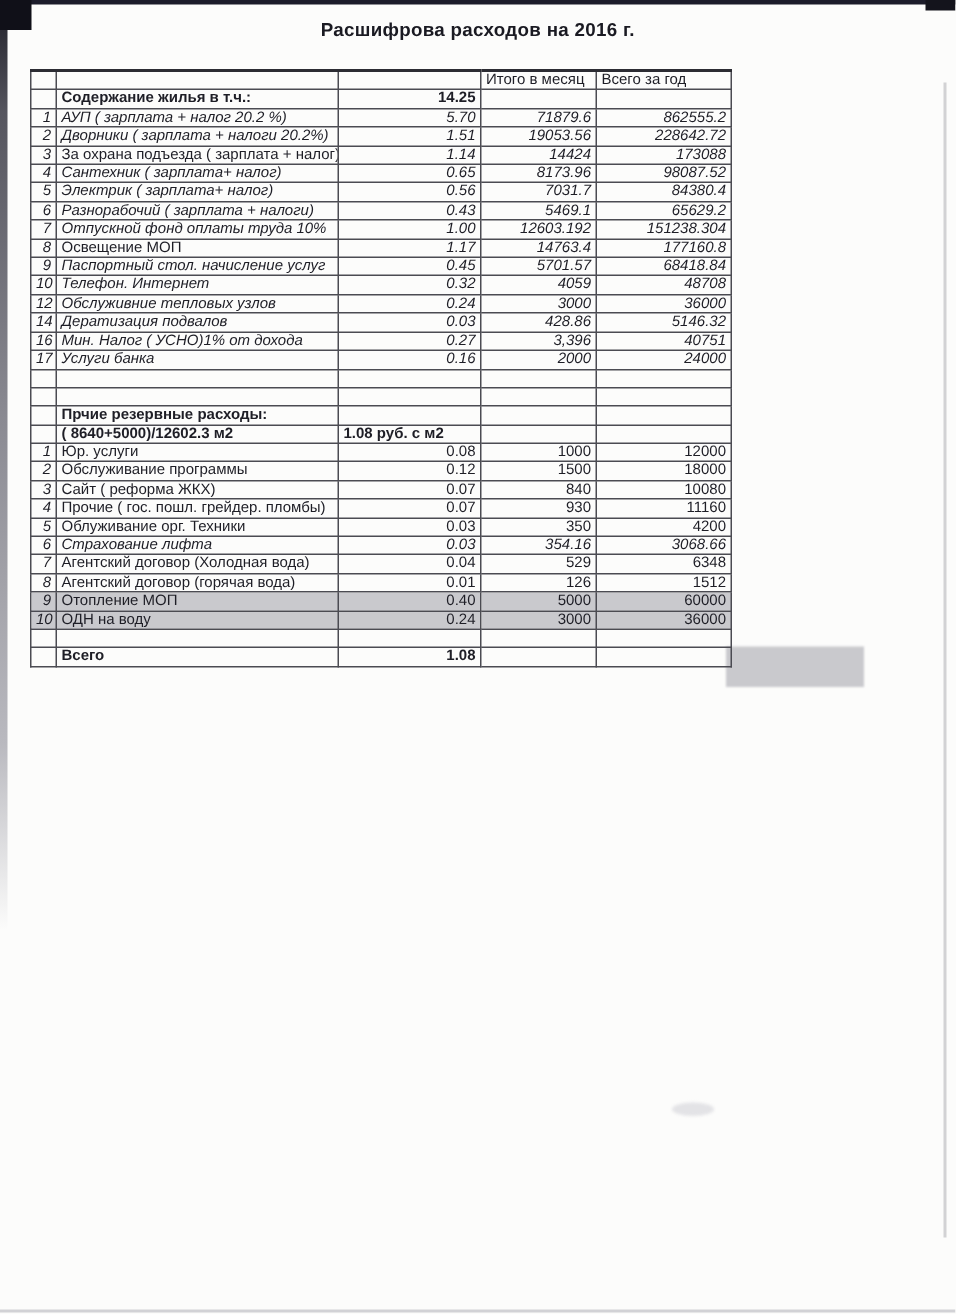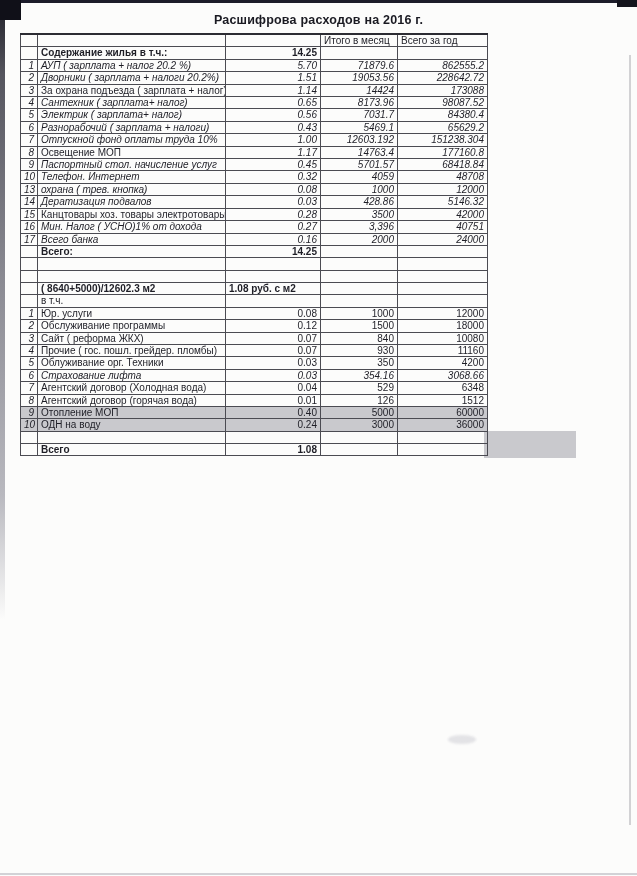--- a/index.html
+++ b/index.html
@@ -19,21 +19,21 @@
   .art-bottom-line{position:absolute;bottom:1px;left:0;width:637px;height:2px;background:#d2d2d6;}
   .art-smudge{position:absolute;left:448px;top:735px;width:28px;height:9px;background:#e3e3e6;border-radius:50%;filter:blur(1px);}
   .art-highlight-blob{position:absolute;left:484px;top:431px;width:92px;height:27px;background:#c9c9cd;filter:blur(.6px);}
 
   .doc-title{
     position:absolute;top:13px;left:0;width:637px;text-align:center;
     font-size:12.5px;font-weight:bold;color:#1a1a22;letter-spacing:.2px;
   }
 
   table.main{
-    position:absolute;left:20px;top:33px;width:467px;
+    position:absolute;left:20px;top:46px;width:467px;
     border-collapse:collapse;table-layout:fixed;
     background:transparent;
   }
   table.main td{
     border:1px solid #4b4b52;
     font-size:10px;color:#1e1e26;
     padding:0 3px;height:11.3px;line-height:11.4px;
     white-space:nowrap;overflow:hidden;
   }
   tr.head-row td{border-top:2px solid #2c2c33;}
@@ -150,86 +150,72 @@
           <td class="c-year it">68418.84</td>
         </tr>
         <tr>
           <td class="c-num">10</td>
           <td class="c-label it">Телефон. Интернет</td>
           <td class="c-rate it">0.32</td>
           <td class="c-month it small-val">4059</td>
           <td class="c-year it">48708</td>
         </tr>
         <tr>
-          <td class="c-num">13</td>
-          <td class="c-label it">охрана ( трев. кнопка)</td>
-          <td class="c-rate it">0.08</td>
-          <td class="c-month it">1000</td>
-          <td class="c-year it">12000</td>
+          <td class="c-num">12</td>
+          <td class="c-label it">Обслуживние тепловых узлов</td>
+          <td class="c-rate it">0.24</td>
+          <td class="c-month it">3000</td>
+          <td class="c-year it">36000</td>
         </tr>
         <tr>
           <td class="c-num">14</td>
           <td class="c-label it">Дератизация подвалов</td>
           <td class="c-rate it">0.03</td>
           <td class="c-month it">428.86</td>
           <td class="c-year it">5146.32</td>
         </tr>
         <tr>
-          <td class="c-num">15</td>
-          <td class="c-label">Канцтовары хоз. товары электротовары</td>
-          <td class="c-rate it">0.28</td>
-          <td class="c-month it">3500</td>
-          <td class="c-year it">42000</td>
-        </tr>
-        <tr>
           <td class="c-num">16</td>
           <td class="c-label it">Мин. Налог ( УСНО)1% от дохода</td>
           <td class="c-rate it">0.27</td>
           <td class="c-month it small-val">3,396</td>
           <td class="c-year it">40751</td>
         </tr>
         <tr>
           <td class="c-num">17</td>
-          <td class="c-label it">Всего банка</td>
+          <td class="c-label it">Услуги банка</td>
           <td class="c-rate it">0.16</td>
           <td class="c-month it">2000</td>
           <td class="c-year it">24000</td>
         </tr>
         <tr>
           <td class="c-num"></td>
-          <td class="b">Всего:</td>
-          <td class="c-rate b">14.25</td>
-          <td></td>
-          <td></td>
-        </tr>
-        <tr>
-          <td class="c-num"></td>
-          <td></td>
-          <td></td>
-          <td></td>
-          <td></td>
-        </tr>
-        <tr>
-          <td class="c-num"></td>
-          <td></td>
+          <td></td>
+          <td></td>
+          <td></td>
+          <td></td>
+        </tr>
+        <tr>
+          <td class="c-num"></td>
+          <td></td>
+          <td></td>
+          <td></td>
+          <td></td>
+        </tr>
+        <tr>
+          <td class="c-num"></td>
+          <td class="b">Прчие резервные расходы:</td>
           <td></td>
           <td></td>
           <td></td>
         </tr>
         <tr>
           <td class="c-num"></td>
           <td class="b">( 8640+5000)/12602.3 м2</td>
           <td class="rate-left">1.08 руб. с м2</td>
-          <td></td>
-          <td></td>
-        </tr>
-        <tr>
-          <td class="c-num"></td>
-          <td class="note-cell">в т.ч.</td>
-          <td></td>
           <td></td>
           <td></td>
         </tr>
         <tr>
           <td class="c-num">1</td>
           <td class="c-label">Юр. услуги</td>
           <td class="c-rate">0.08</td>
           <td class="c-month">1000</td>
           <td class="c-year">12000</td>
         </tr>

